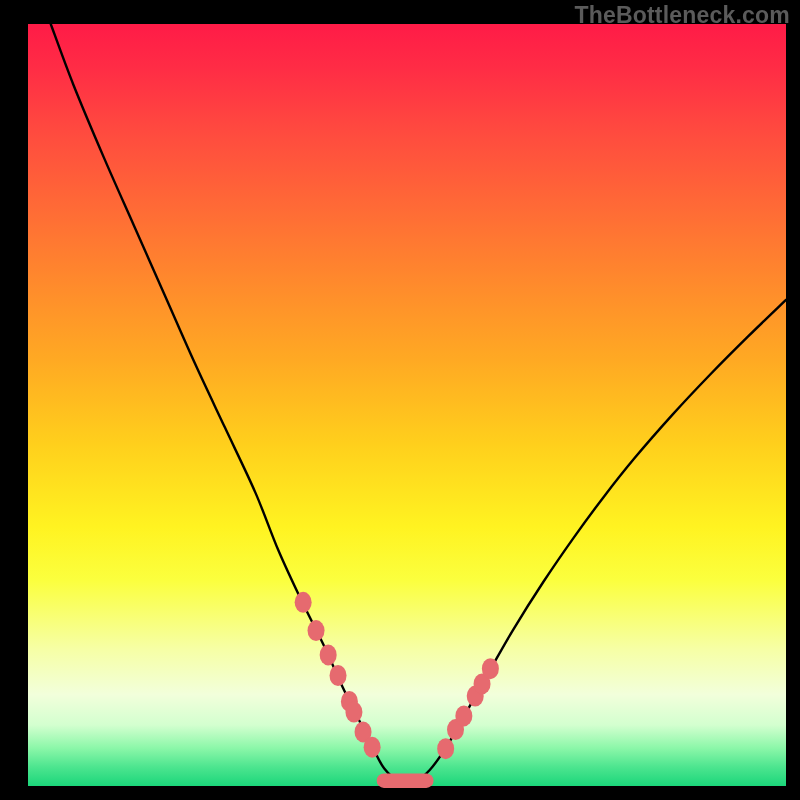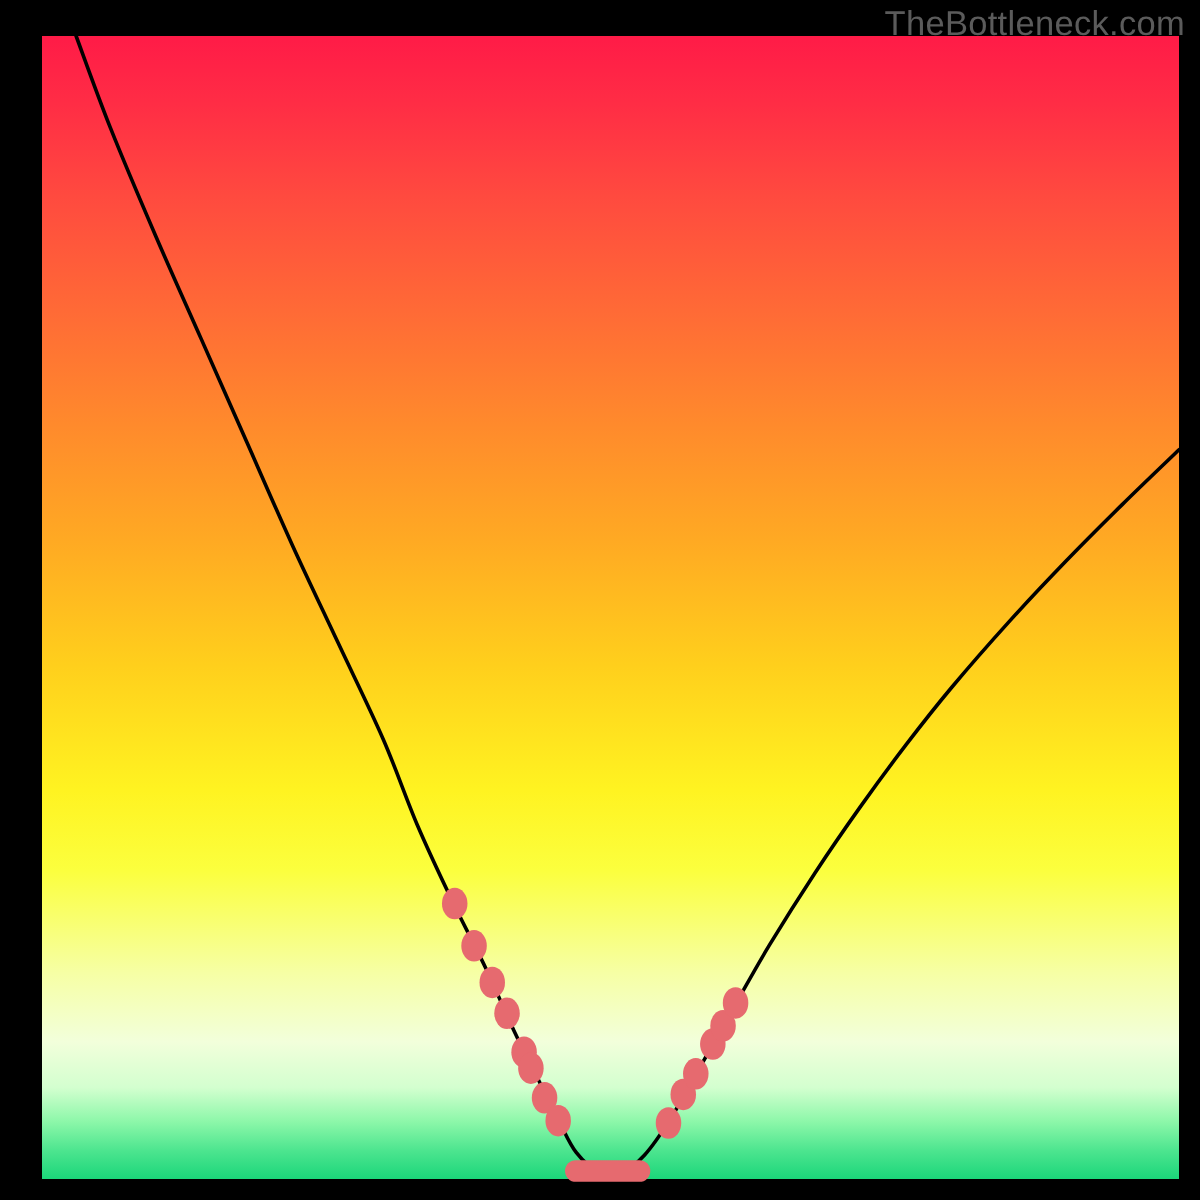--- a/index.html
+++ b/index.html
@@ -54,21 +54,21 @@
     height: 100%;
     overflow: visible;
   }
   .watermark {
     position: absolute;
     top: 2px;
     right: 10px;
     color: #5b5b5b;
     font-size: 23px;
     letter-spacing: 0.2px;
-    font-weight: 400;
+    font-weight: 700;
   }
 </style>
 </head>
 <body>
 
 <div class="frame">
   <div class="plot">
     <div class="gradient"></div>
     <svg class="curve" viewBox="0 0 758 762" preserveAspectRatio="none">
       <g>

